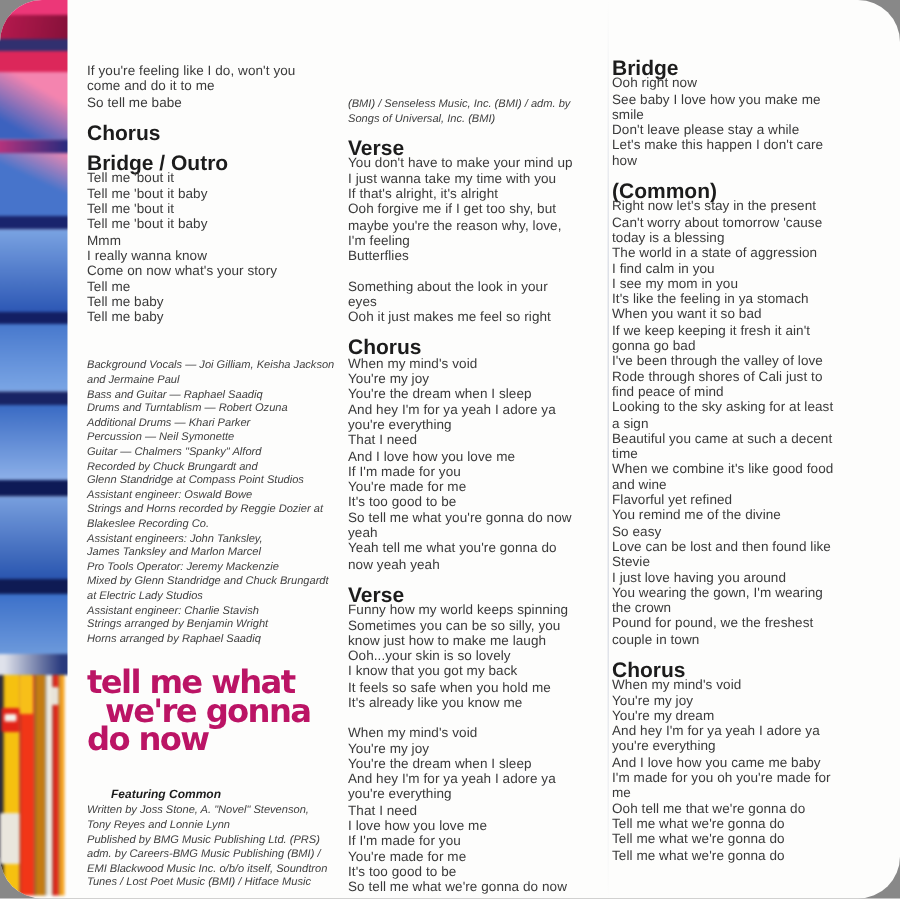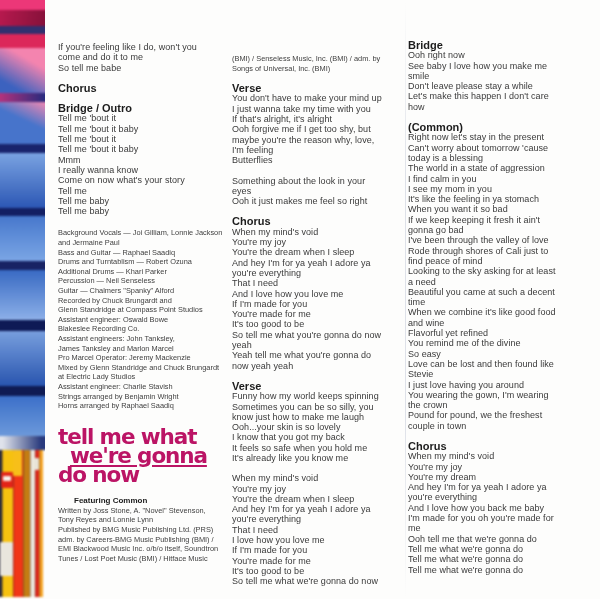--- a/index.html
+++ b/index.html
@@ -17,35 +17,35 @@
   .bar + .bar{border-left:1px solid rgba(35,25,45,.38);}
   .patch{position:absolute;border-radius:1px;}
   
   #crease{position:absolute;left:405px;top:0;width:1px;height:599px;
     background:linear-gradient(rgba(150,160,185,0),rgba(150,160,185,.30) 30%,rgba(150,160,185,.30) 70%,rgba(150,160,185,0));}
   
   .column{position:absolute;}
   .block{margin-top:10px;}
   .block:first-child{margin-top:0;}
   .line{white-space:nowrap;font-size:9px;line-height:10.3px;color:var(--text-color);letter-spacing:.05px;}
-  .heading{white-space:nowrap;font-size:11px;line-height:10.3px;font-weight:bold;color:var(--heading-color);}
-  .block.credits{margin-top:12px;}
+  .heading{white-space:nowrap;font-size:14px;line-height:10.3px;font-weight:bold;color:var(--heading-color);}
+  .block.credits{margin-top:22px;font-style:italic;}
   .block.credits .line{font-size:7.4px;line-height:9.6px;color:var(--credits-color);letter-spacing:0;}
   .block.credits .heading{font-size:8px;line-height:10px;padding-left:16px;}
   .block.title{margin-top:16px;margin-bottom:2px;}
   .block.title .line{
     font-family:"DejaVu Sans","Liberation Sans",sans-serif;
     font-size:21.5px;line-height:19px;font-weight:800;
     color:var(--title-color);letter-spacing:-1.1px;
   }
 </style>
 </head>
 <body>
 
-<div id="page" style="background: rgb(253, 253, 252);">
+<div id="page" style="background: rgb(253, 253, 252); border-radius: 28px;">
   <div id="strip">
     <div id="strip-inner">
         <div class="band" style="height: 12px; background: rgb(226, 58, 118);"></div>
         <div class="band" style="height: 16px; background: linear-gradient(100deg, rgb(176, 29, 78) 0%, rgb(125, 18, 56) 100%);"></div>
         <div class="band" style="height: 8px; background: rgb(49, 48, 107);"></div>
         <div class="band" style="height: 14px; background: rgb(210, 42, 89);"></div>
         <div class="band" style="height: 45px; background: linear-gradient(210deg, rgb(238, 134, 174) 30%, rgb(63, 98, 184) 80%);"></div>
         <div class="band" style="height: 9px; background: linear-gradient(90deg, rgb(178, 53, 121) 0%, rgb(34, 42, 120) 100%);"></div>
         <div class="band" style="height: 42px; background: linear-gradient(205deg, rgb(238, 138, 176) 0%, rgb(74, 116, 196) 45%);"></div>
         <div class="band" style="height: 9px; background: rgb(26, 36, 104);"></div>
@@ -93,43 +93,44 @@
           <div class="line">Tell me 'bout it</div>
           <div class="line">Tell me 'bout it baby</div>
           <div class="line">Mmm</div>
           <div class="line">I really wanna know</div>
           <div class="line">Come on now what's your story</div>
           <div class="line">Tell me</div>
           <div class="line">Tell me baby</div>
           <div class="line">Tell me baby</div>
         </div>
         <div class="block credits">
-          <div class="line">Background Vocals — Joi Gilliam, Lonnie Jackson</div>
+          <div class="line">Background Vocals — Joi Gilliam, Keisha Jackson</div>
           <div class="line">and Jermaine Paul</div>
           <div class="line">Bass and Guitar — Raphael Saadiq</div>
           <div class="line">Drums and Turntablism — Robert Ozuna</div>
           <div class="line">Additional Drums — Khari Parker</div>
-          <div class="line">Percussion — Neil Senseless</div>
+          <div class="line">Percussion — Neil Symonette</div>
           <div class="line">Guitar — Chalmers "Spanky" Alford</div>
           <div class="line">Recorded by Chuck Brungardt and</div>
           <div class="line">Glenn Standridge at Compass Point Studios</div>
           <div class="line">Assistant engineer:  Oswald Bowe</div>
+          <div class="line">Strings and Horns recorded by Reggie Dozier at</div>
           <div class="line">Blakeslee Recording Co.</div>
           <div class="line">Assistant engineers:  John Tanksley,</div>
           <div class="line">James Tanksley and Marlon Marcel</div>
-          <div class="line">Pro Marcel Operator: Jeremy Mackenzie</div>
+          <div class="line">Pro Tools Operator: Jeremy Mackenzie</div>
           <div class="line">Mixed by Glenn Standridge and Chuck Brungardt</div>
           <div class="line">at Electric Lady Studios</div>
           <div class="line">Assistant engineer:  Charlie Stavish</div>
           <div class="line">Strings arranged by Benjamin Wright</div>
           <div class="line">Horns arranged by Raphael Saadiq</div>
         </div>
         <div class="block title">
           <div class="line">tell me what</div>
-          <div class="line" style="padding-left: 12px; text-decoration: underline;">we're gonna</div>
+          <div class="line" style="padding-left: 12px;">we're gonna</div>
           <div class="line">do now</div>
         </div>
         <div class="block credits">
           <div class="heading">Featuring Common</div>
           <div class="line">Written by Joss Stone, A. "Novel" Stevenson,</div>
           <div class="line">Tony Reyes and Lonnie Lynn</div>
           <div class="line">Published by BMG Music Publishing Ltd. (PRS)</div>
           <div class="line">adm. by Careers-BMG Music Publishing (BMI) /</div>
           <div class="line">EMI Blackwood Music Inc. o/b/o itself, Soundtron</div>
           <div class="line">Tunes / Lost Poet Music (BMI) / Hitface Music</div>
@@ -215,21 +216,21 @@
           <div class="line">I find calm in you</div>
           <div class="line">I see my mom in you</div>
           <div class="line">It's like the feeling in ya stomach</div>
           <div class="line">When you want it so bad</div>
           <div class="line">If we keep keeping it fresh it ain't</div>
           <div class="line">gonna go bad</div>
           <div class="line">I've been through the valley of love</div>
           <div class="line">Rode through shores of Cali just to</div>
           <div class="line">find peace of mind</div>
           <div class="line">Looking to the sky asking for at least</div>
-          <div class="line">a need</div>
+          <div class="line">a sign</div>
           <div class="line">Beautiful you came at such a decent</div>
           <div class="line">time</div>
           <div class="line">When we combine it's like good food</div>
           <div class="line">and wine</div>
           <div class="line">Flavorful yet refined</div>
           <div class="line">You remind me of the divine</div>
           <div class="line">So easy</div>
           <div class="line">Love can be lost and then found like</div>
           <div class="line">Stevie</div>
           <div class="line">I just love having you around</div>
@@ -238,21 +239,21 @@
           <div class="line">Pound for pound, we the freshest</div>
           <div class="line">couple in town</div>
         </div>
         <div class="block lyrics">
           <div class="heading">Chorus</div>
           <div class="line">When my mind's void</div>
           <div class="line">You're my joy</div>
           <div class="line">You're my dream</div>
           <div class="line">And hey I'm for ya yeah I adore ya</div>
           <div class="line">you're everything</div>
-          <div class="line">And I love how you back me baby</div>
+          <div class="line">And I love how you came me baby</div>
           <div class="line">I'm made for you oh you're made for</div>
           <div class="line">me</div>
           <div class="line">Ooh tell me that we're gonna do</div>
           <div class="line">Tell me what we're gonna do</div>
           <div class="line">Tell me what we're gonna do</div>
           <div class="line">Tell me what we're gonna do</div>
         </div>
       </div>
     </div>
 </div>

